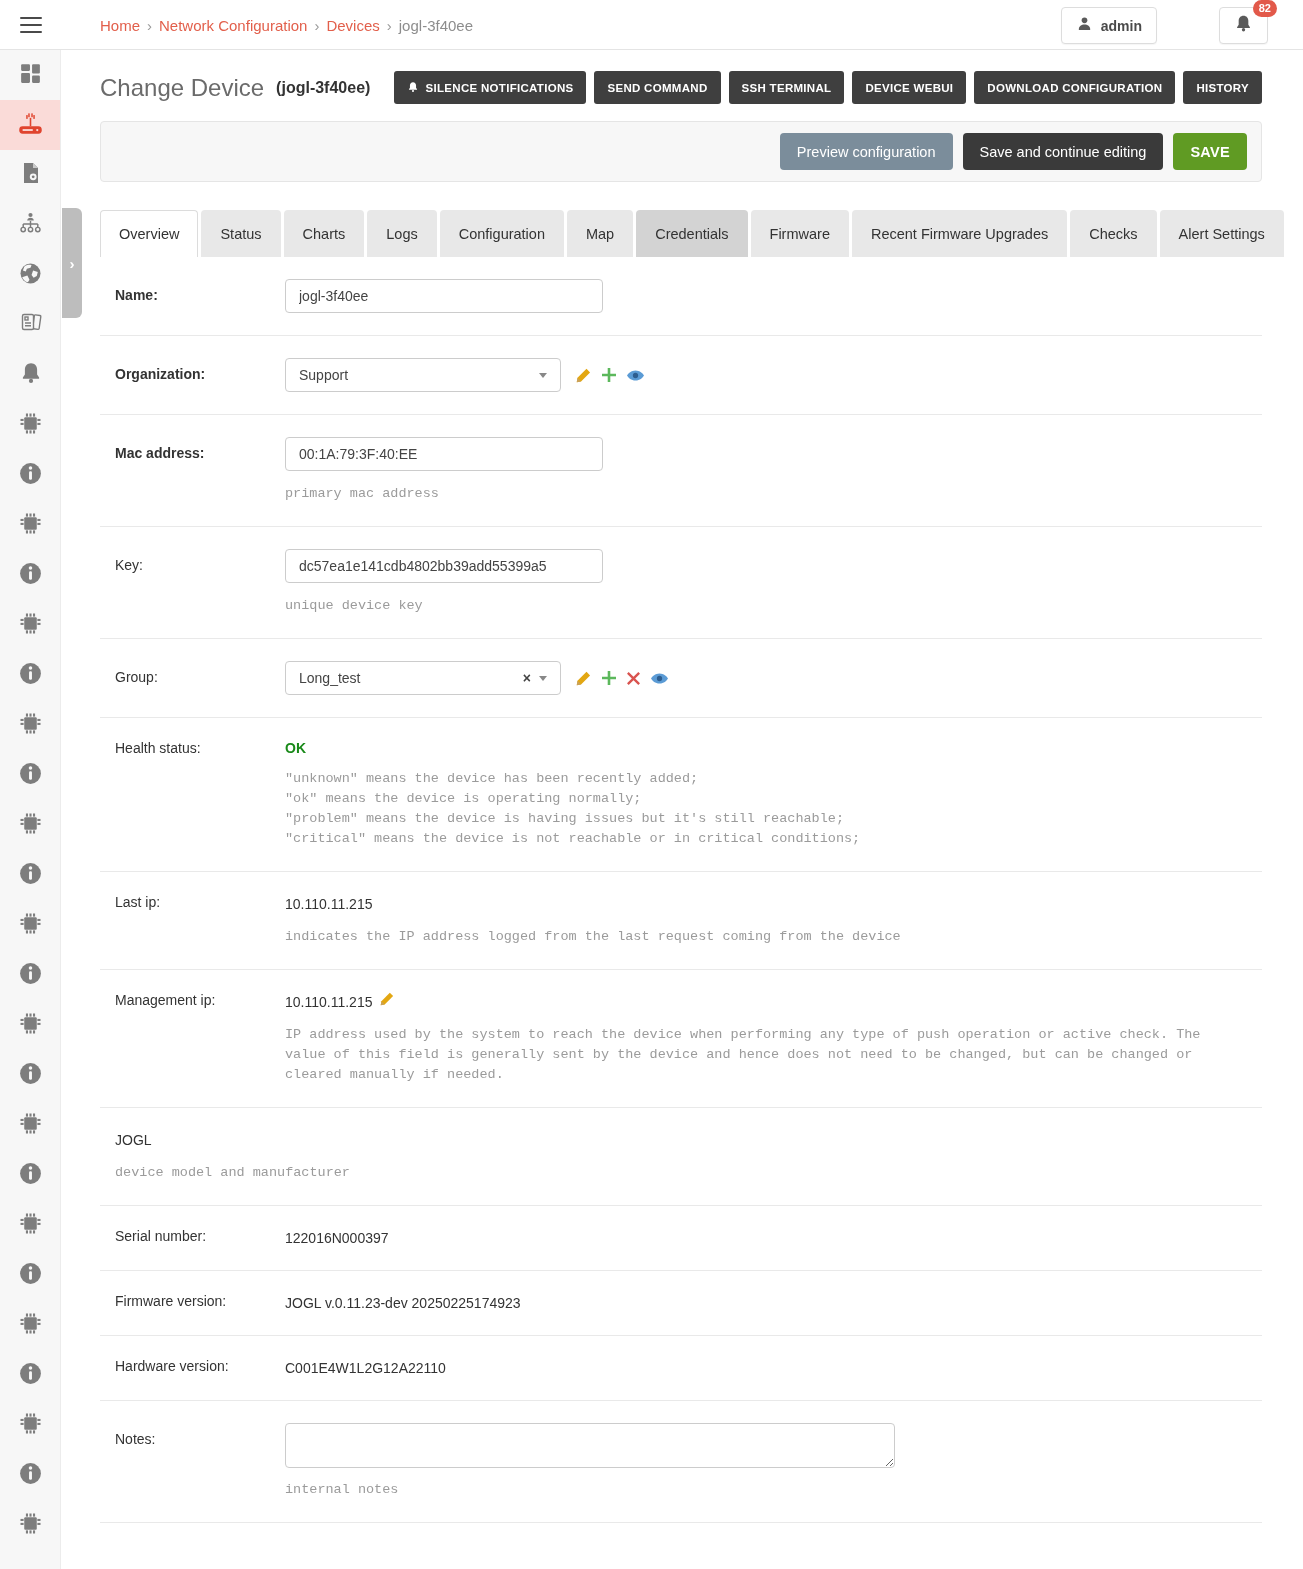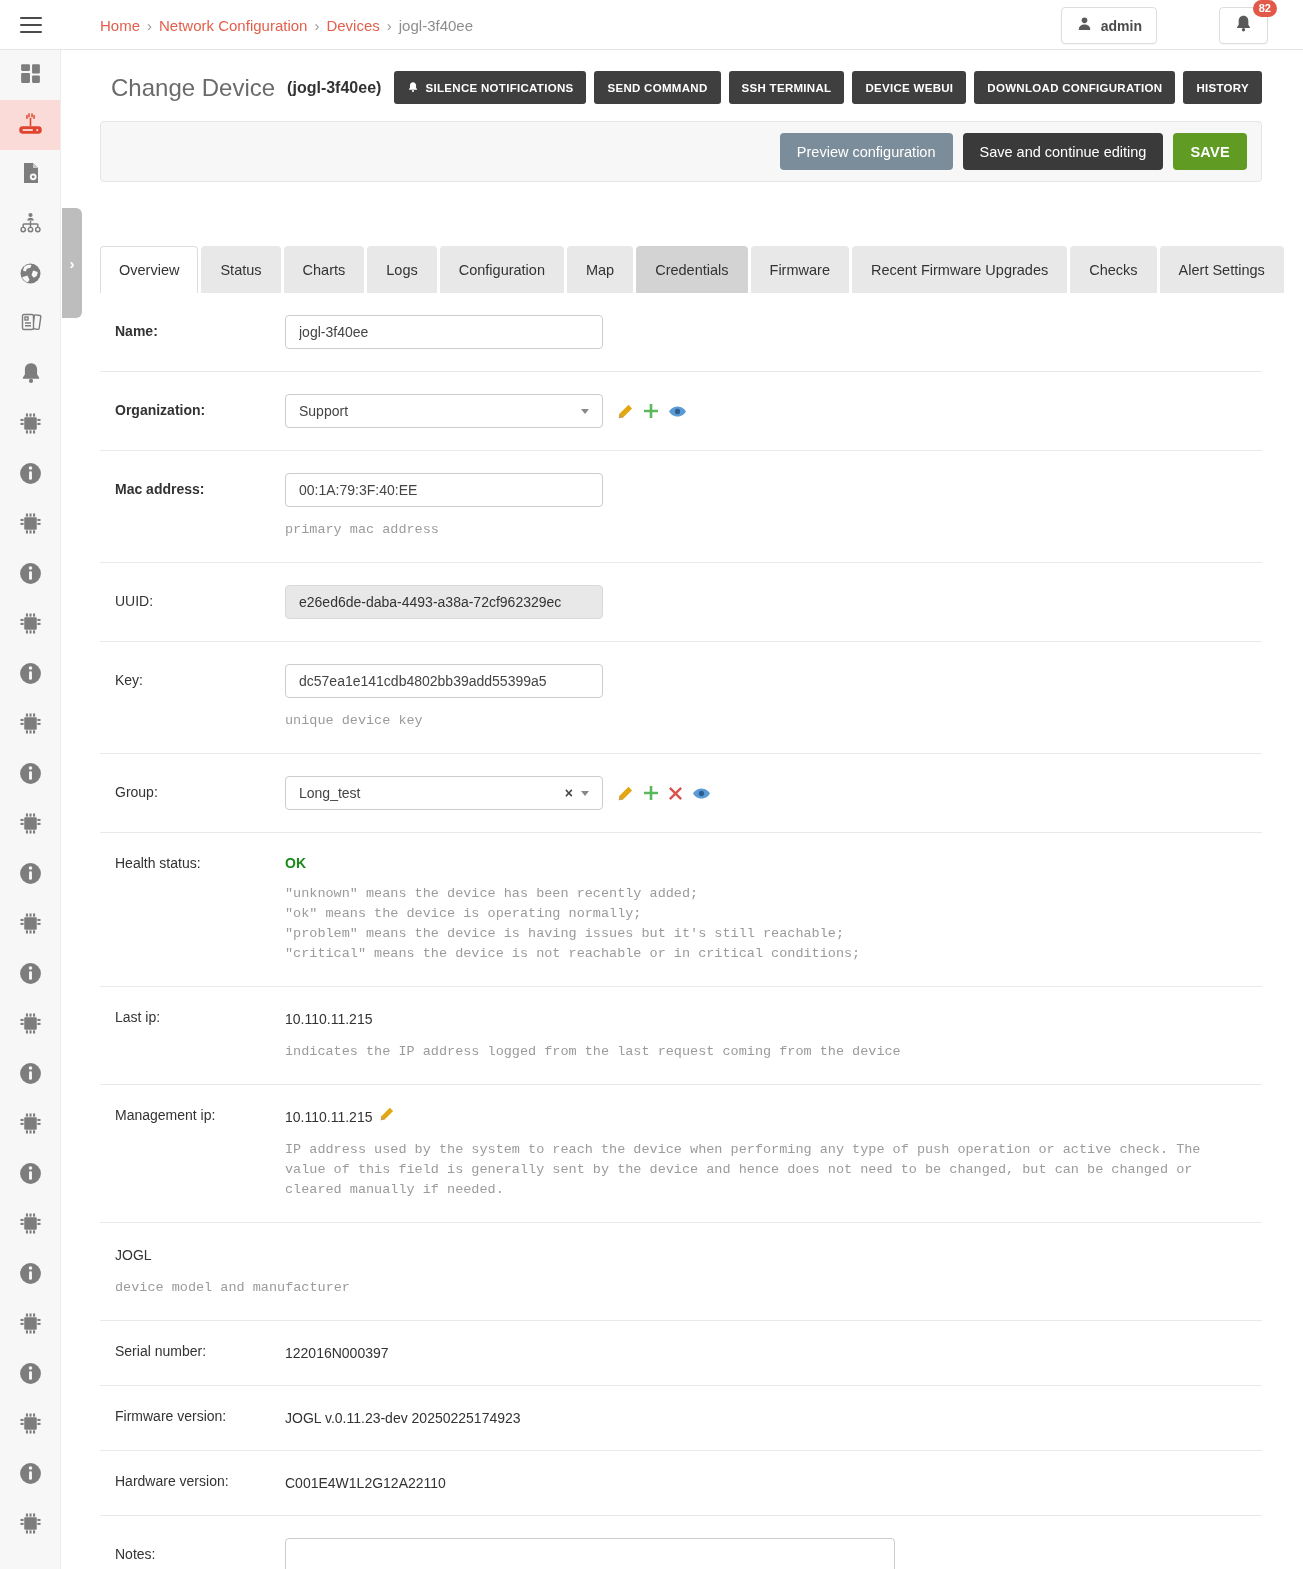--- a/index.html
+++ b/index.html
@@ -23,48 +23,48 @@
 
   
   .sidebar { position:absolute; top:50px; left:0; width:61px; height:1519px; background:#f7f7f7; border-right:1px solid #ececec; overflow:hidden; z-index:5; }
   .side-item { width:61px; height:50px; display:flex; align-items:center; justify-content:center; cursor:pointer; }
   .side-item.active { background:#fadbd8; }
   .expander { position:absolute; left:62px; top:208px; width:20px; height:110px; background:#bdbdbd; border-radius:0 6px 6px 0; display:flex; align-items:center; justify-content:center; color:#fff; font-size:15px; font-weight:bold; cursor:pointer; z-index:4; }
 
   
   .main { position:absolute; left:100px; top:50px; width:1162px; }
   .header-row { margin-top:21px; display:flex; align-items:center; }
-  .page-title { font-size:24px; color:#6b6b6b; white-space:nowrap;margin-left:11px; }
+  .page-title { font-size:24px; color:#6b6b6b; white-space:nowrap; }
   .page-sub { font-size:16px; font-weight:bold; color:#333; margin-left:12px; white-space:nowrap; }
   .header-actions { margin-left:auto; display:flex; gap:8px; }
   .action-btn { background:#3f3f3f; color:#fff; font-size:11.5px; font-weight:bold; letter-spacing:.3px; padding:0 13px; height:33px; border-radius:3px; display:inline-flex; align-items:center; gap:7px; cursor:pointer; border:none; font-family:inherit; white-space:nowrap; }
 
   .submit-row { margin-top:17px; background:#f7f7f7; border:1px solid #e5e5e5; border-radius:4px; height:61px; display:flex; align-items:center; justify-content:flex-end; gap:10px; padding:0 14px; }
   .btn { font-size:14.5px; color:#fff; border:none; border-radius:4px; height:37px; padding:7px 17px; cursor:pointer; font-family:inherit; }
   .btn-preview { background:#7b8d9b; }
   .btn-dark { background:#3a3a3a; }
   .btn-save { background:#609b23; font-weight:bold; letter-spacing:.3px; }
 
   
   .tabs { margin-top:28px; display:flex; gap:3px; align-items:flex-end; }
-  .tab { background:#e8e8e8; height:47px; display:flex; align-items:center; padding:8px 18px; font-size:14.5px; color:#333; border-radius:4px 4px 0 0; cursor:pointer; border:1px solid transparent; border-bottom:none; white-space:nowrap;margin-top:36px; }
+  .tab { background:#e8e8e8; height:47px; display:flex; align-items:center; padding:8px 18px; font-size:14.5px; color:#333; border-radius:4px 4px 0 0; cursor:pointer; border:1px solid transparent; border-bottom:none; white-space:nowrap; }
   .tab.active { background:#fff; border-color:#dcdcdc; }
   .tab.highlight { background:#d3d3d3; }
 
   
   .form { }
   .frow { display:flex; border-bottom:1px solid #e9e9e9; padding:22px 0 22px 15px; }
   .flabel { width:170px; min-width:170px; font-size:14px; color:#333; padding-top:8px; }
   .flabel.req { font-weight:bold; }
   .flabel.static { padding-top:0; }
   .fval { flex:1; padding-right:40px; }
   .tinput { width:318px; height:34px; border:1px solid #ccc; border-radius:4px; padding:0 13px; font-size:14px; color:#444; font-family:inherit; background:#fff; }
   .treadonly { width:318px; height:34px; background:#e8e8e8; border:1px solid #d9d9d9; border-radius:4px; display:flex; align-items:center; padding:0 13px; font-size:14px; color:#333; }
   .selectrow { display:flex; align-items:center; }
-  .selectbox { width:318px; height:34px; border:1px solid #ccc; border-radius:4px; display:flex; align-items:center; padding:0 13px; font-size:14px; color:#444; background:#fff; cursor:pointer; }
+  .selectbox { width:276px; height:34px; border:1px solid #ccc; border-radius:4px; display:flex; align-items:center; padding:0 13px; font-size:14px; color:#444; background:#fff; cursor:pointer; }
   .selectbox .grow { flex:1; }
   .caret { width:0; height:0; border-left:4.5px solid transparent; border-right:4.5px solid transparent; border-top:5px solid #888; margin-left:8px; }
   .clear-x { color:#444; font-weight:bold; font-size:14px; margin-left:8px; line-height:1; }
   .inline-icons { display:inline-flex; align-items:center; gap:11px; margin-left:15px; }
   .icon-btn { display:inline-flex; align-items:center; cursor:pointer; }
   .help { color:#9b9b9b; font-size:13.5px; margin-top:13px; line-height:20px;font-family:Liberation Mono, monospace; }
   .help-lines div { line-height:20px; }
   .static-val { font-size:14px; color:#333; line-height:20px; }
   .ok { color:#1a8a1a; font-weight:bold; font-size:14px; }
   .notes-area { width:610px; height:45px; border:1px solid #ccc; border-radius:4px; font-family:inherit; font-size:14px; padding:6px 10px; color:#444; resize:both; }
@@ -626,26 +626,20 @@
     </div>
 
     <div class="frow">
       <div class="flabel req">Mac address:</div>
       <div class="fval">
         <input class="tinput" type="text" value="00:1A:79:3F:40:EE" style="">
         <div class="help">primary mac address</div>
       </div>
     </div>
 
-    <div class="frow">
-      <div class="flabel">UUID:</div>
-      <div class="fval">
-        <div class="treadonly">e26ed6de-daba-4493-a38a-72cf962329ec</div>
-      </div>
-    </div>
 
     <div class="frow">
       <div class="flabel">Key:</div>
       <div class="fval">
         <input class="tinput" type="text" value="dc57ea1e141cdb4802bb39add55399a5" style="">
         <div class="help">unique device key</div>
       </div>
     </div>
 
     <div class="frow">

